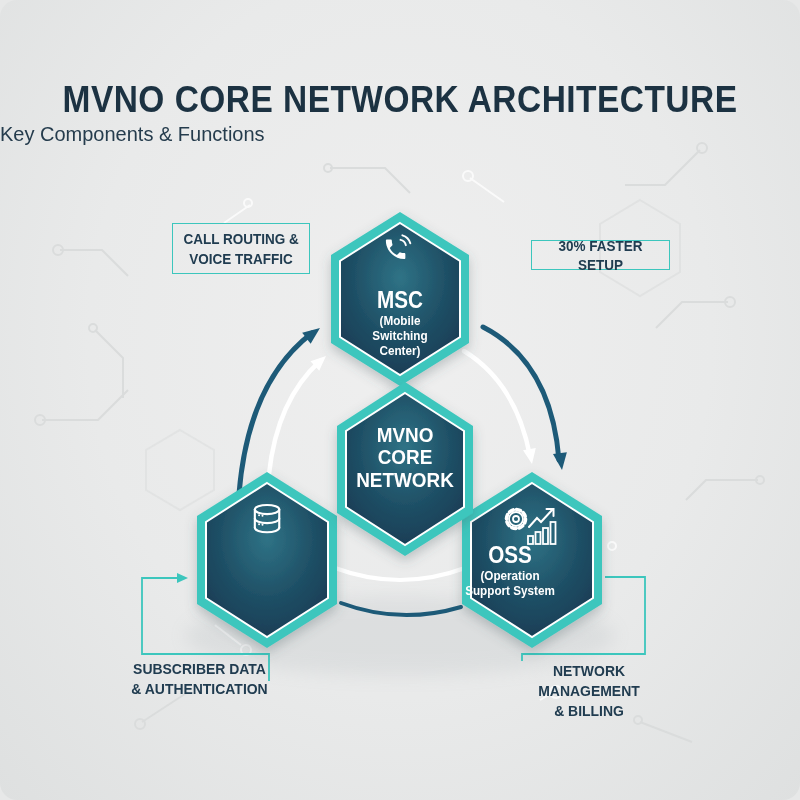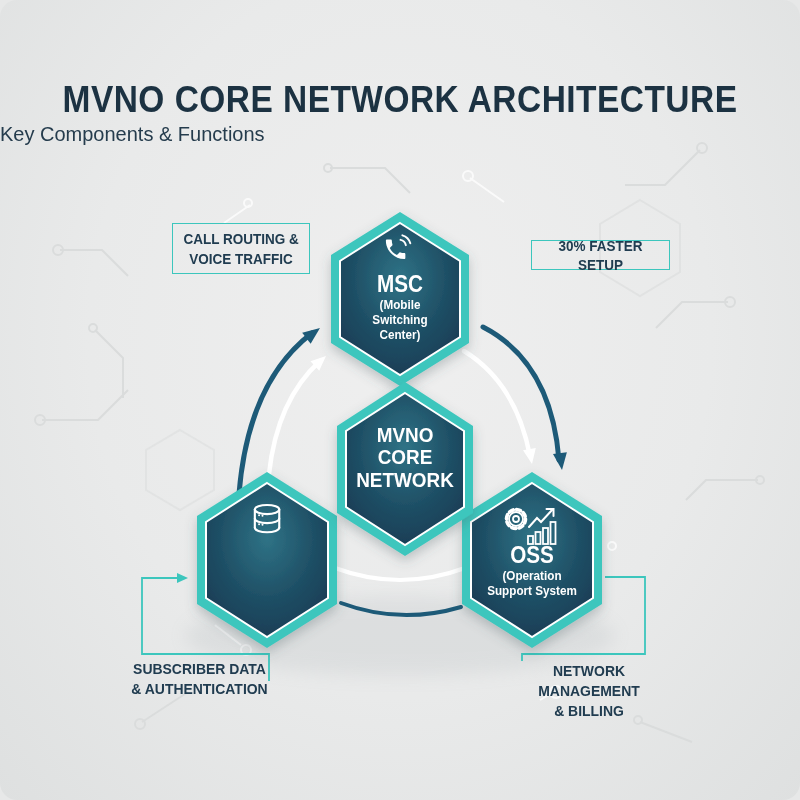--- a/index.html
+++ b/index.html
@@ -164,27 +164,27 @@
   <div class="abs callout-box" style="left:495px;top:240px;width:137px;height:28px;margin-left:36px;">
     <div class="txt cond">30% FASTER SETUP</div>
   </div>
 
   <div class="abs freelabel txt cond" style="left:117px;top:659px;width:165px;">SUBSCRIBER DATA
 &amp; AUTHENTICATION</div>
   <div class="abs freelabel txt cond" style="left:509px;top:661px;width:160px;">NETWORK
 MANAGEMENT
 &amp; BILLING</div>
 
-  <div class="abs hexlabel" style="left:330px;top:272px;width:140px;">
+  <div class="abs hexlabel" style="left:330px;top:288px;width:140px;">
     <div class="hex-abbr txt cond">MSC</div>
     <div class="hex-full txt cond">(Mobile
 Switching
 Center)</div>
   </div>
-  <div class="abs hexlabel" style="left:462px;top:543px;width:140px;">
+  <div class="abs hexlabel" style="left:440px;top:543px;width:140px;">
     <div class="hex-abbr txt cond">OSS</div>
     <div class="hex-full txt cond">(Operation
 Support System</div>
   </div>
   <div class="abs hexlabel" style="left:335px;top:424px;width:140px;">
     <div class="hex-center-label txt cond">MVNO
 CORE
 NETWORK</div>
   </div>
 

